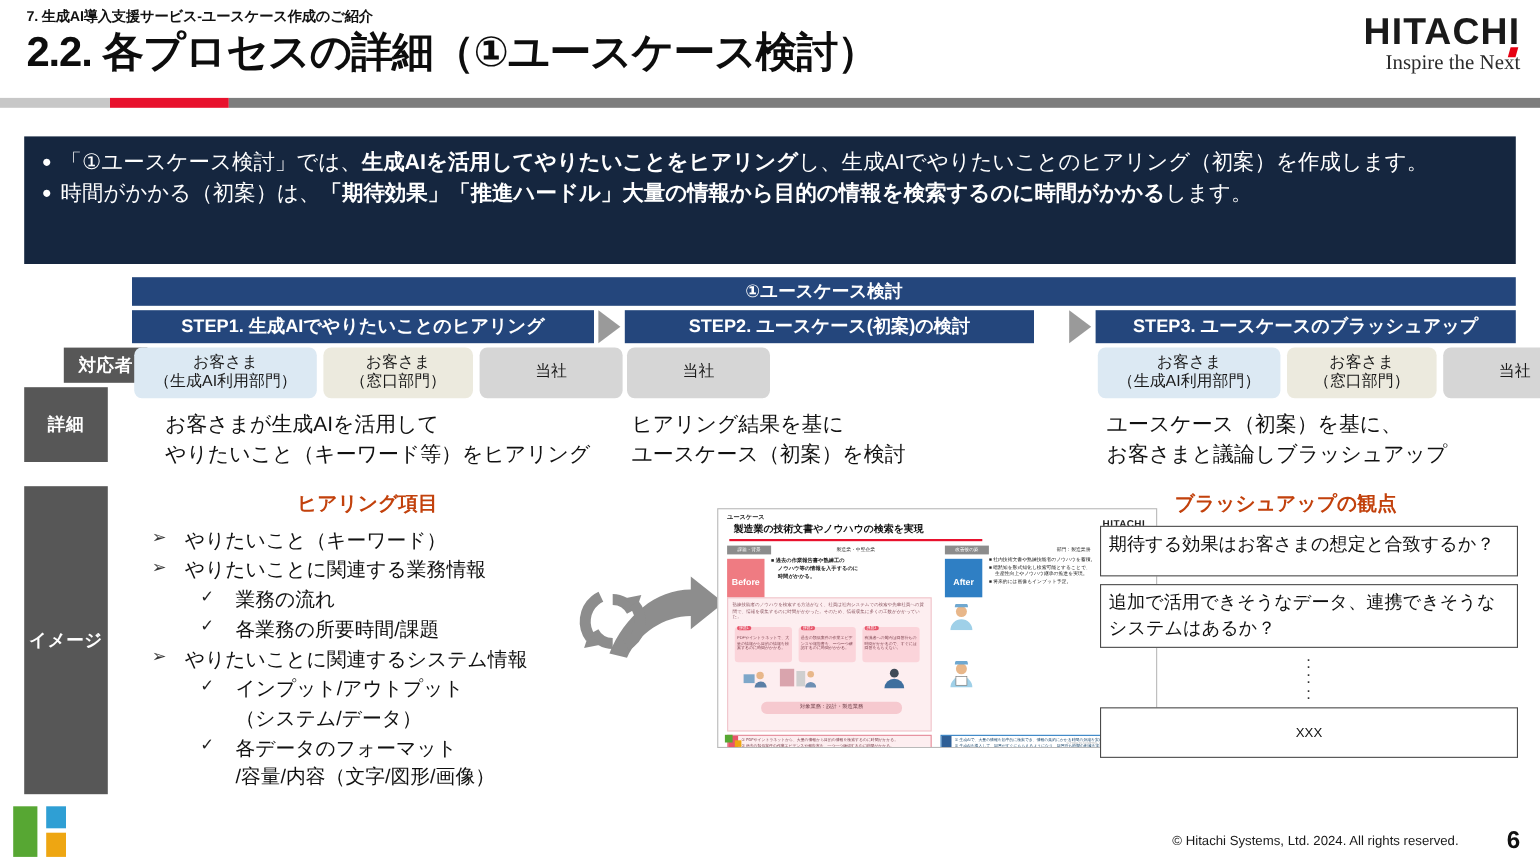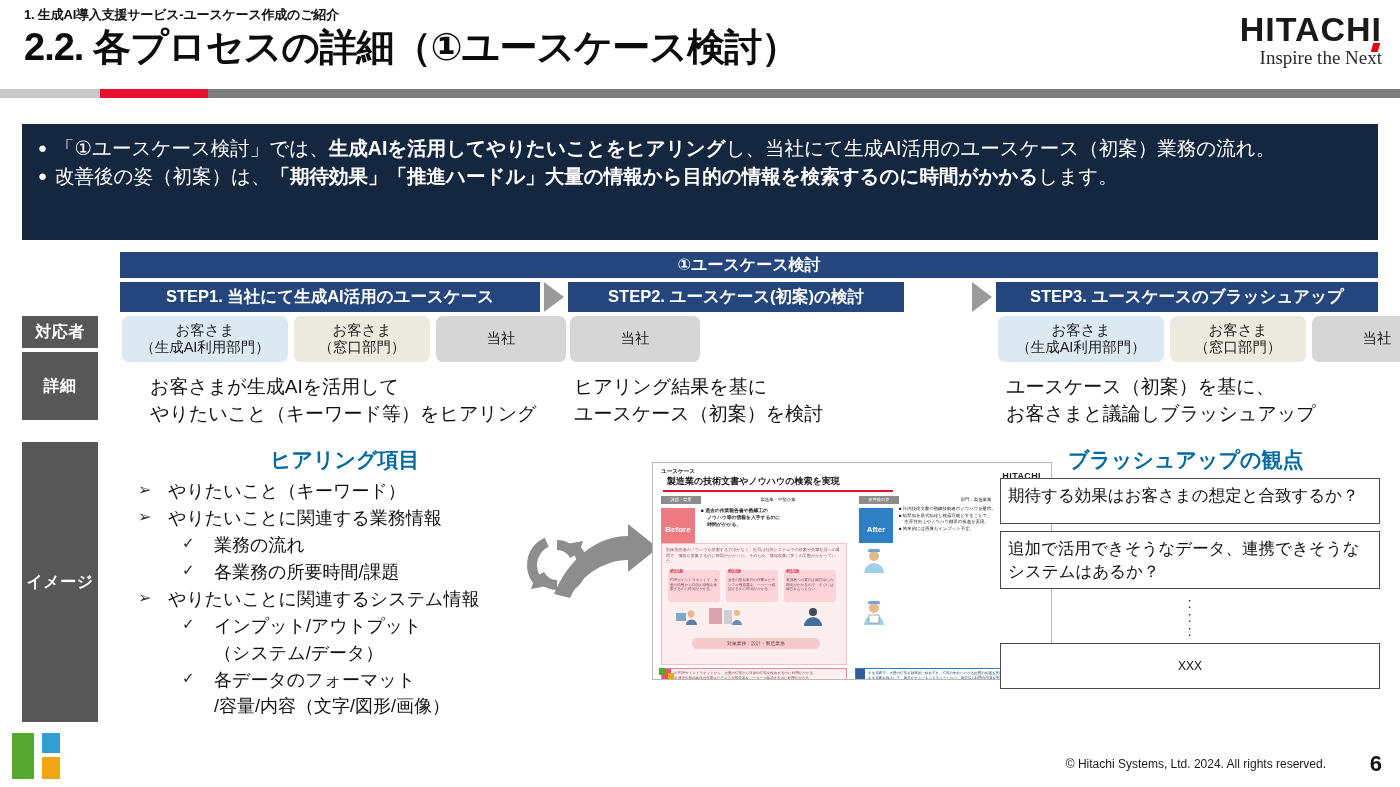--- a/index.html
+++ b/index.html
@@ -79,40 +79,40 @@
   
   #step-row { position:absolute; left:98px; top:30px; width:1258px; height:30px; }
   .step-box {
     position:absolute; top:0; height:30px;
     background:#24467c; color:#ffffff;
     font-weight:bold; font-size:16.5px;
     display:flex; align-items:center; justify-content:center;
     white-space:nowrap;
   }
   #step1 { left:0;   width:420px; }
-  #step2 { left:448px; width:336px; }
+  #step2 { left:448px; width:372px; }
   #step3 { left:876px; width:382px; }
   .step-arrow {
     position:absolute; top:0; width:0; height:0;
     border-top:15px solid transparent;
     border-bottom:15px solid transparent;
     border-left:20px solid #9a9a9a;
   }
   #arrow1 { left:424px; }
   #arrow2 { left:852px; }
 
   
   .row-label {
     position:absolute; left:0; width:76px;
     background:#575757; color:#ffffff;
     font-weight:bold; font-size:16px;
     display:flex; align-items:center; justify-content:center;
     letter-spacing:0.5px;
   }
-  #label-role   { top:64px;  height:32px; }
+  #label-role   { top:64px;  height:32px;margin-left:36px; }
   #label-detail { top:100px; height:68px; }
   #label-image  { top:190px; height:280px; }
 
   
   #role-row { position:absolute; left:98px; top:64px; width:1258px; height:46px; }
   .role-chip {
     position:absolute; top:0; height:46px; border-radius:7px;
     display:flex; flex-direction:column; align-items:center; justify-content:center;
     font-size:14.5px; line-height:1.18; color:#1a1a1a; text-align:center;
   }
@@ -134,21 +134,21 @@
     font-size:19px; line-height:1.42; color:#111; white-space:pre-line;
   }
   #detail1 { left:30px; }
   #detail2 { left:454px; }
   #detail3 { left:886px; }
 
   
   #image-row { position:absolute; left:98px; top:190px; width:1258px; height:280px; }
 
   .section-heading {
-    position:absolute; font-size:21px; font-weight:bold; color:#0369a1;
+    position:absolute; font-size:18px; font-weight:bold; color:#c2410c;
     white-space:nowrap;
   }
   #heading-hearing  { left:150px; top:4px; }
   #heading-brushup  { left:948px; top:4px; }
 
   
   #bullets { position:absolute; left:18px; top:36px; width:420px; }
   .blevel1 {
     display:flex; align-items:flex-start;
     font-size:18px; line-height:1.45; color:#111; margin-bottom:1px;
@@ -259,54 +259,54 @@
   }
   #page-num {
     position:absolute; right:18px; bottom:10px;
     font-size:22px; font-weight:bold; color:#111;
   }
 </style>
 </head>
 <body>
 
 <div id="header">
-  <div id="kicker">1. 生成AI導入支援サービス-ユースケース作成のご紹介</div>
+  <div id="kicker">7. 生成AI導入支援サービス-ユースケース作成のご紹介</div>
   <div id="page-title">2.2. 各プロセスの詳細（①ユースケース検討）</div>
   <div id="logo-block">
     <div id="logo-hitachi">HITACHI</div>
     <div id="logo-tagline">
       <span>Inspire the Next</span>
       <span id="logo-tick"></span>
     </div>
   </div>
 </div>
 
 <div id="rule">
   <div class="rule-seg" id="rule-gray-l"></div>
   <div class="rule-seg" id="rule-red"></div>
   <div class="rule-seg" id="rule-gray-r"></div>
 </div>
 
 <div id="banner">
   <div class="banner-line">
     <span class="banner-dot">●</span>
-    <span class="banner-text"><span id="b1p0">「①ユースケース検討」では、</span><span class="bold" id="b1p1">生成AIを活用してやりたいことをヒアリング</span><span id="b1p2">し、当社にて生成AI活用のユースケース（初案）業務の流れ。</span></span>
+    <span class="banner-text"><span id="b1p0">「①ユースケース検討」では、</span><span class="bold" id="b1p1">生成AIを活用してやりたいことをヒアリング</span><span id="b1p2">し、生成AIでやりたいことのヒアリング（初案）を作成します。</span></span>
   </div>
   <div class="banner-line">
     <span class="banner-dot">●</span>
-    <span class="banner-text"><span id="b2p0">改善後の姿（初案）は、</span><span class="bold" id="b2p1">「期待効果」「推進ハードル」大量の情報から目的の情報を検索するのに時間がかかる</span><span id="b2p2">します。</span></span>
+    <span class="banner-text"><span id="b2p0">時間がかかる（初案）は、</span><span class="bold" id="b2p1">「期待効果」「推進ハードル」大量の情報から目的の情報を検索するのに時間がかかる</span><span id="b2p2">します。</span></span>
   </div>
 </div>
 
 <div id="grid">
 
   <div id="phase-bar">①ユースケース検討</div>
 
   <div id="step-row">
-    <div class="step-box" id="step1">STEP1. 当社にて生成AI活用のユースケース</div>
+    <div class="step-box" id="step1">STEP1. 生成AIでやりたいことのヒアリング</div>
     <div class="step-arrow" id="arrow1"></div>
     <div class="step-box" id="step2">STEP2. ユースケース(初案)の検討</div>
     <div class="step-arrow" id="arrow2"></div>
     <div class="step-box" id="step3">STEP3. ユースケースのブラッシュアップ</div>
   </div>
 
   <div class="row-label" id="label-role">対応者</div>
   <div class="row-label" id="label-detail">詳細</div>
   <div class="row-label" id="label-image">イメージ</div>
 

